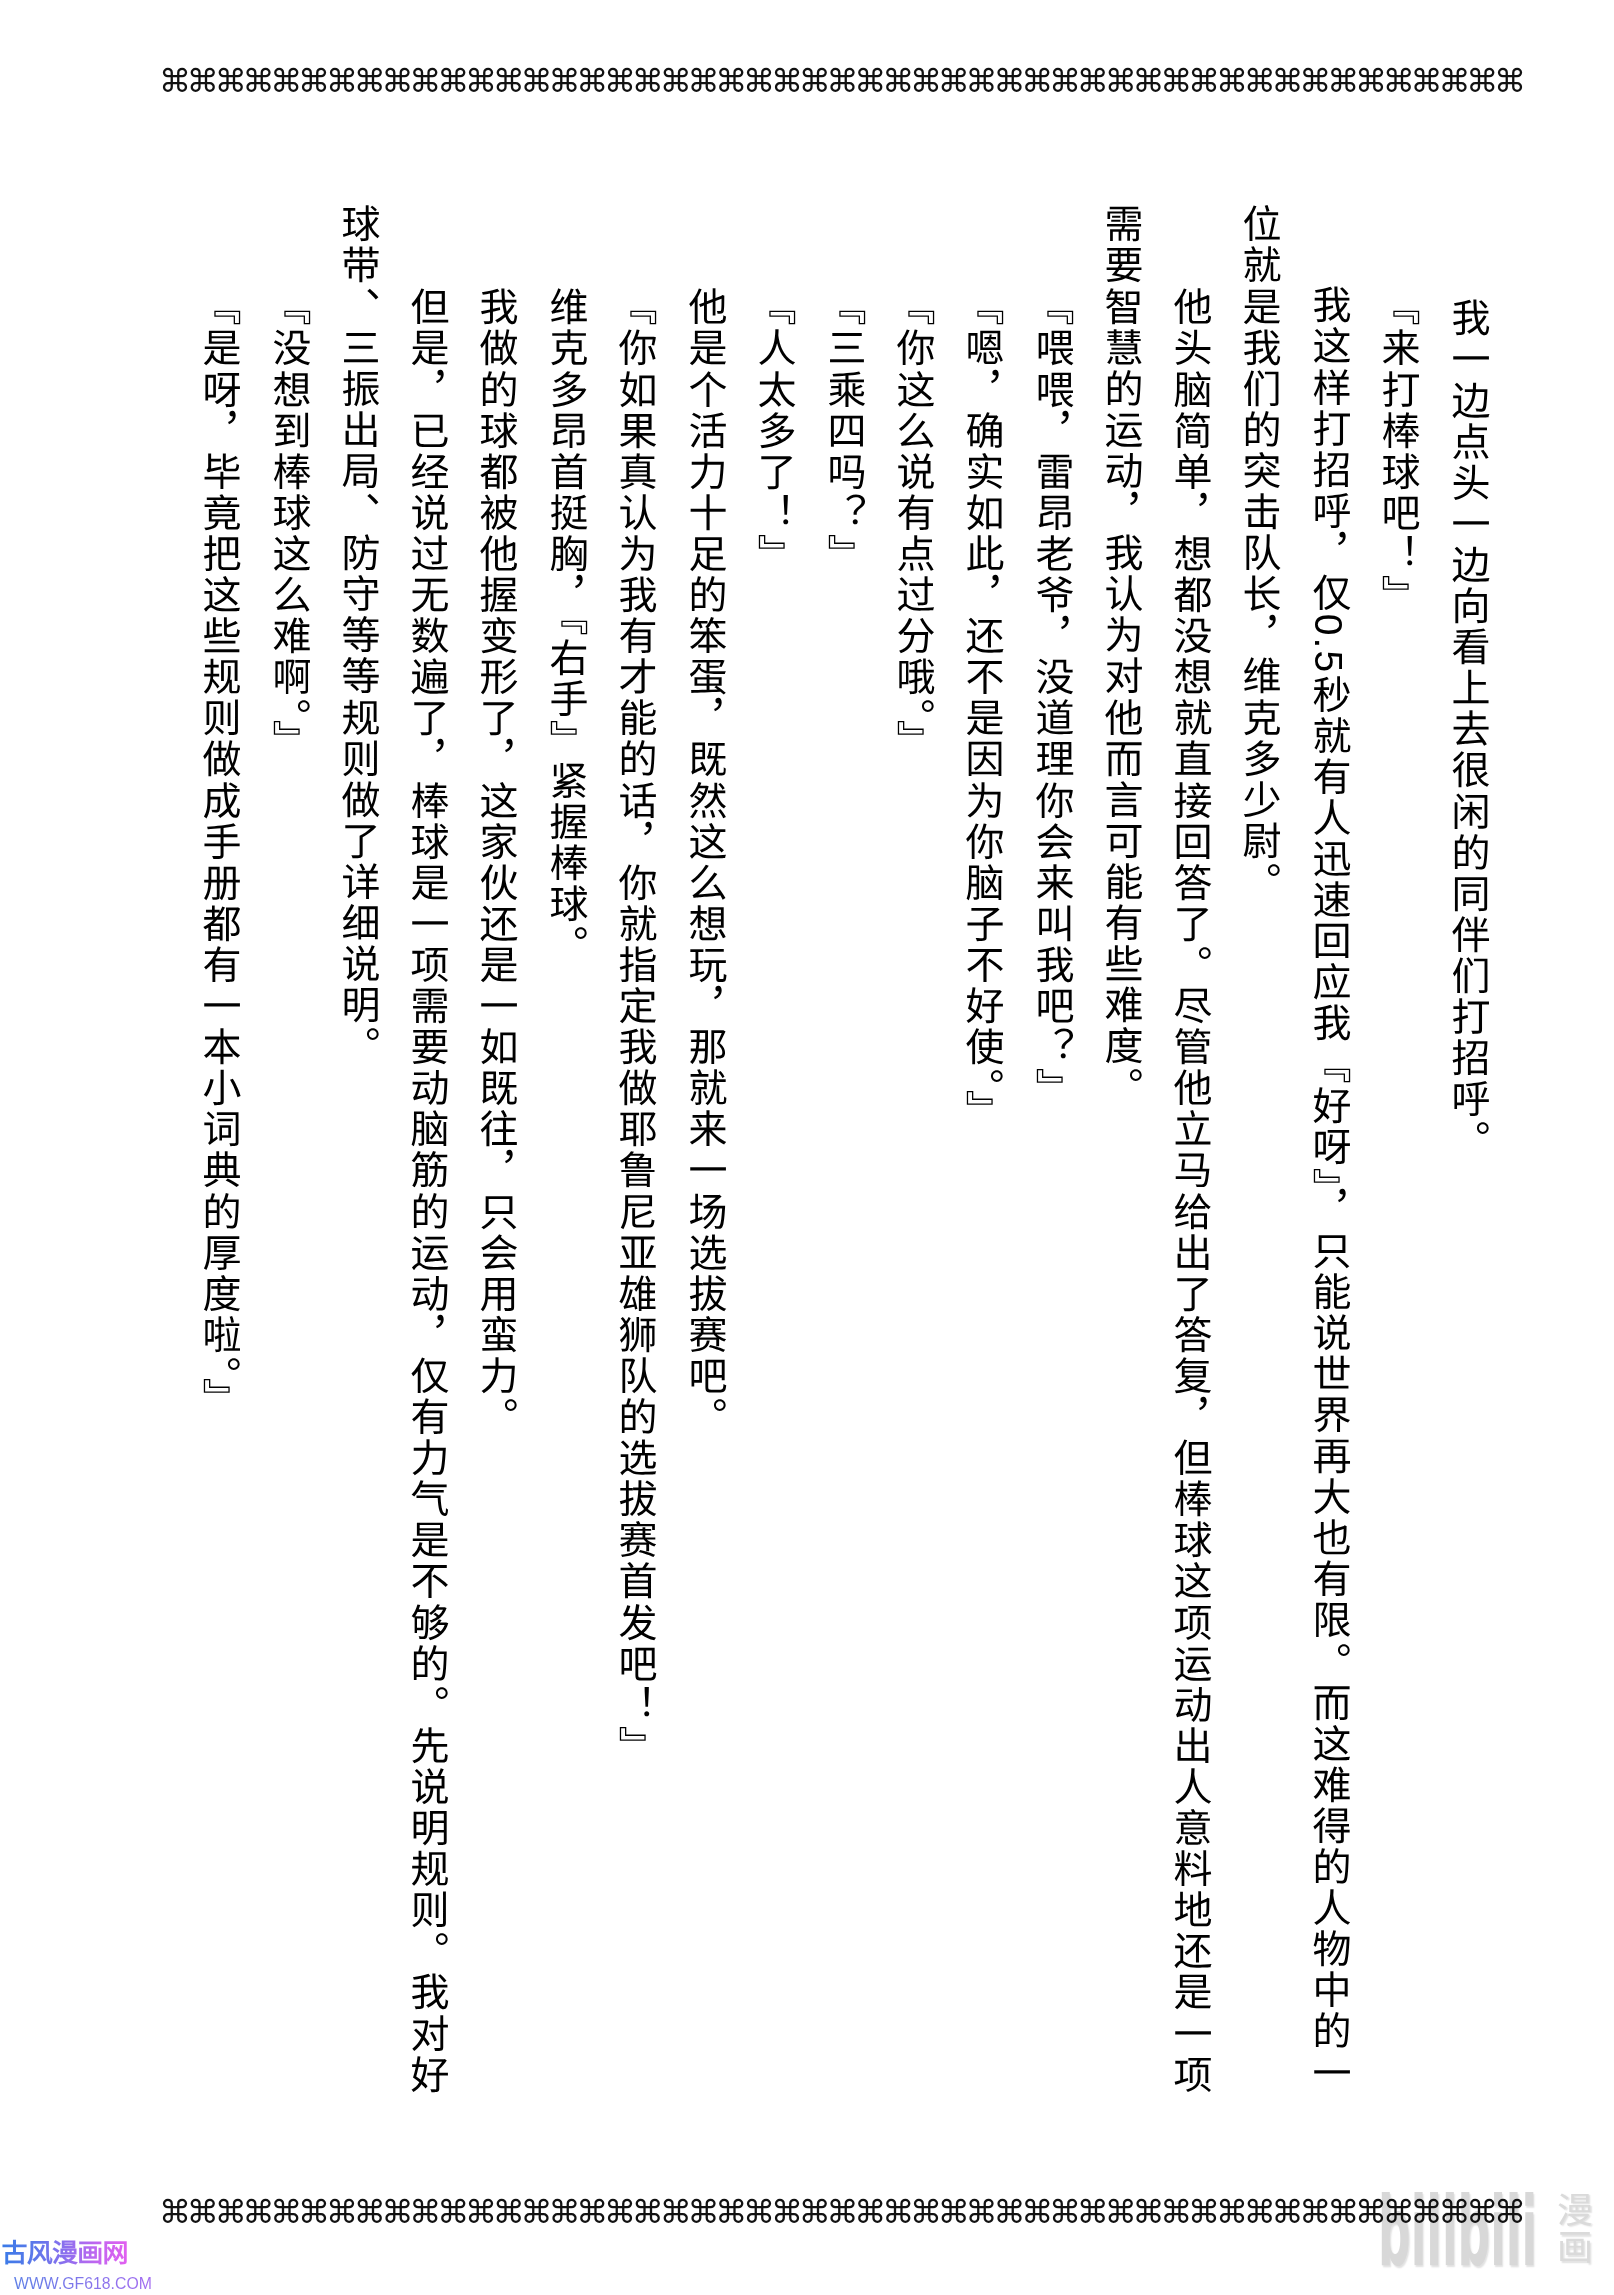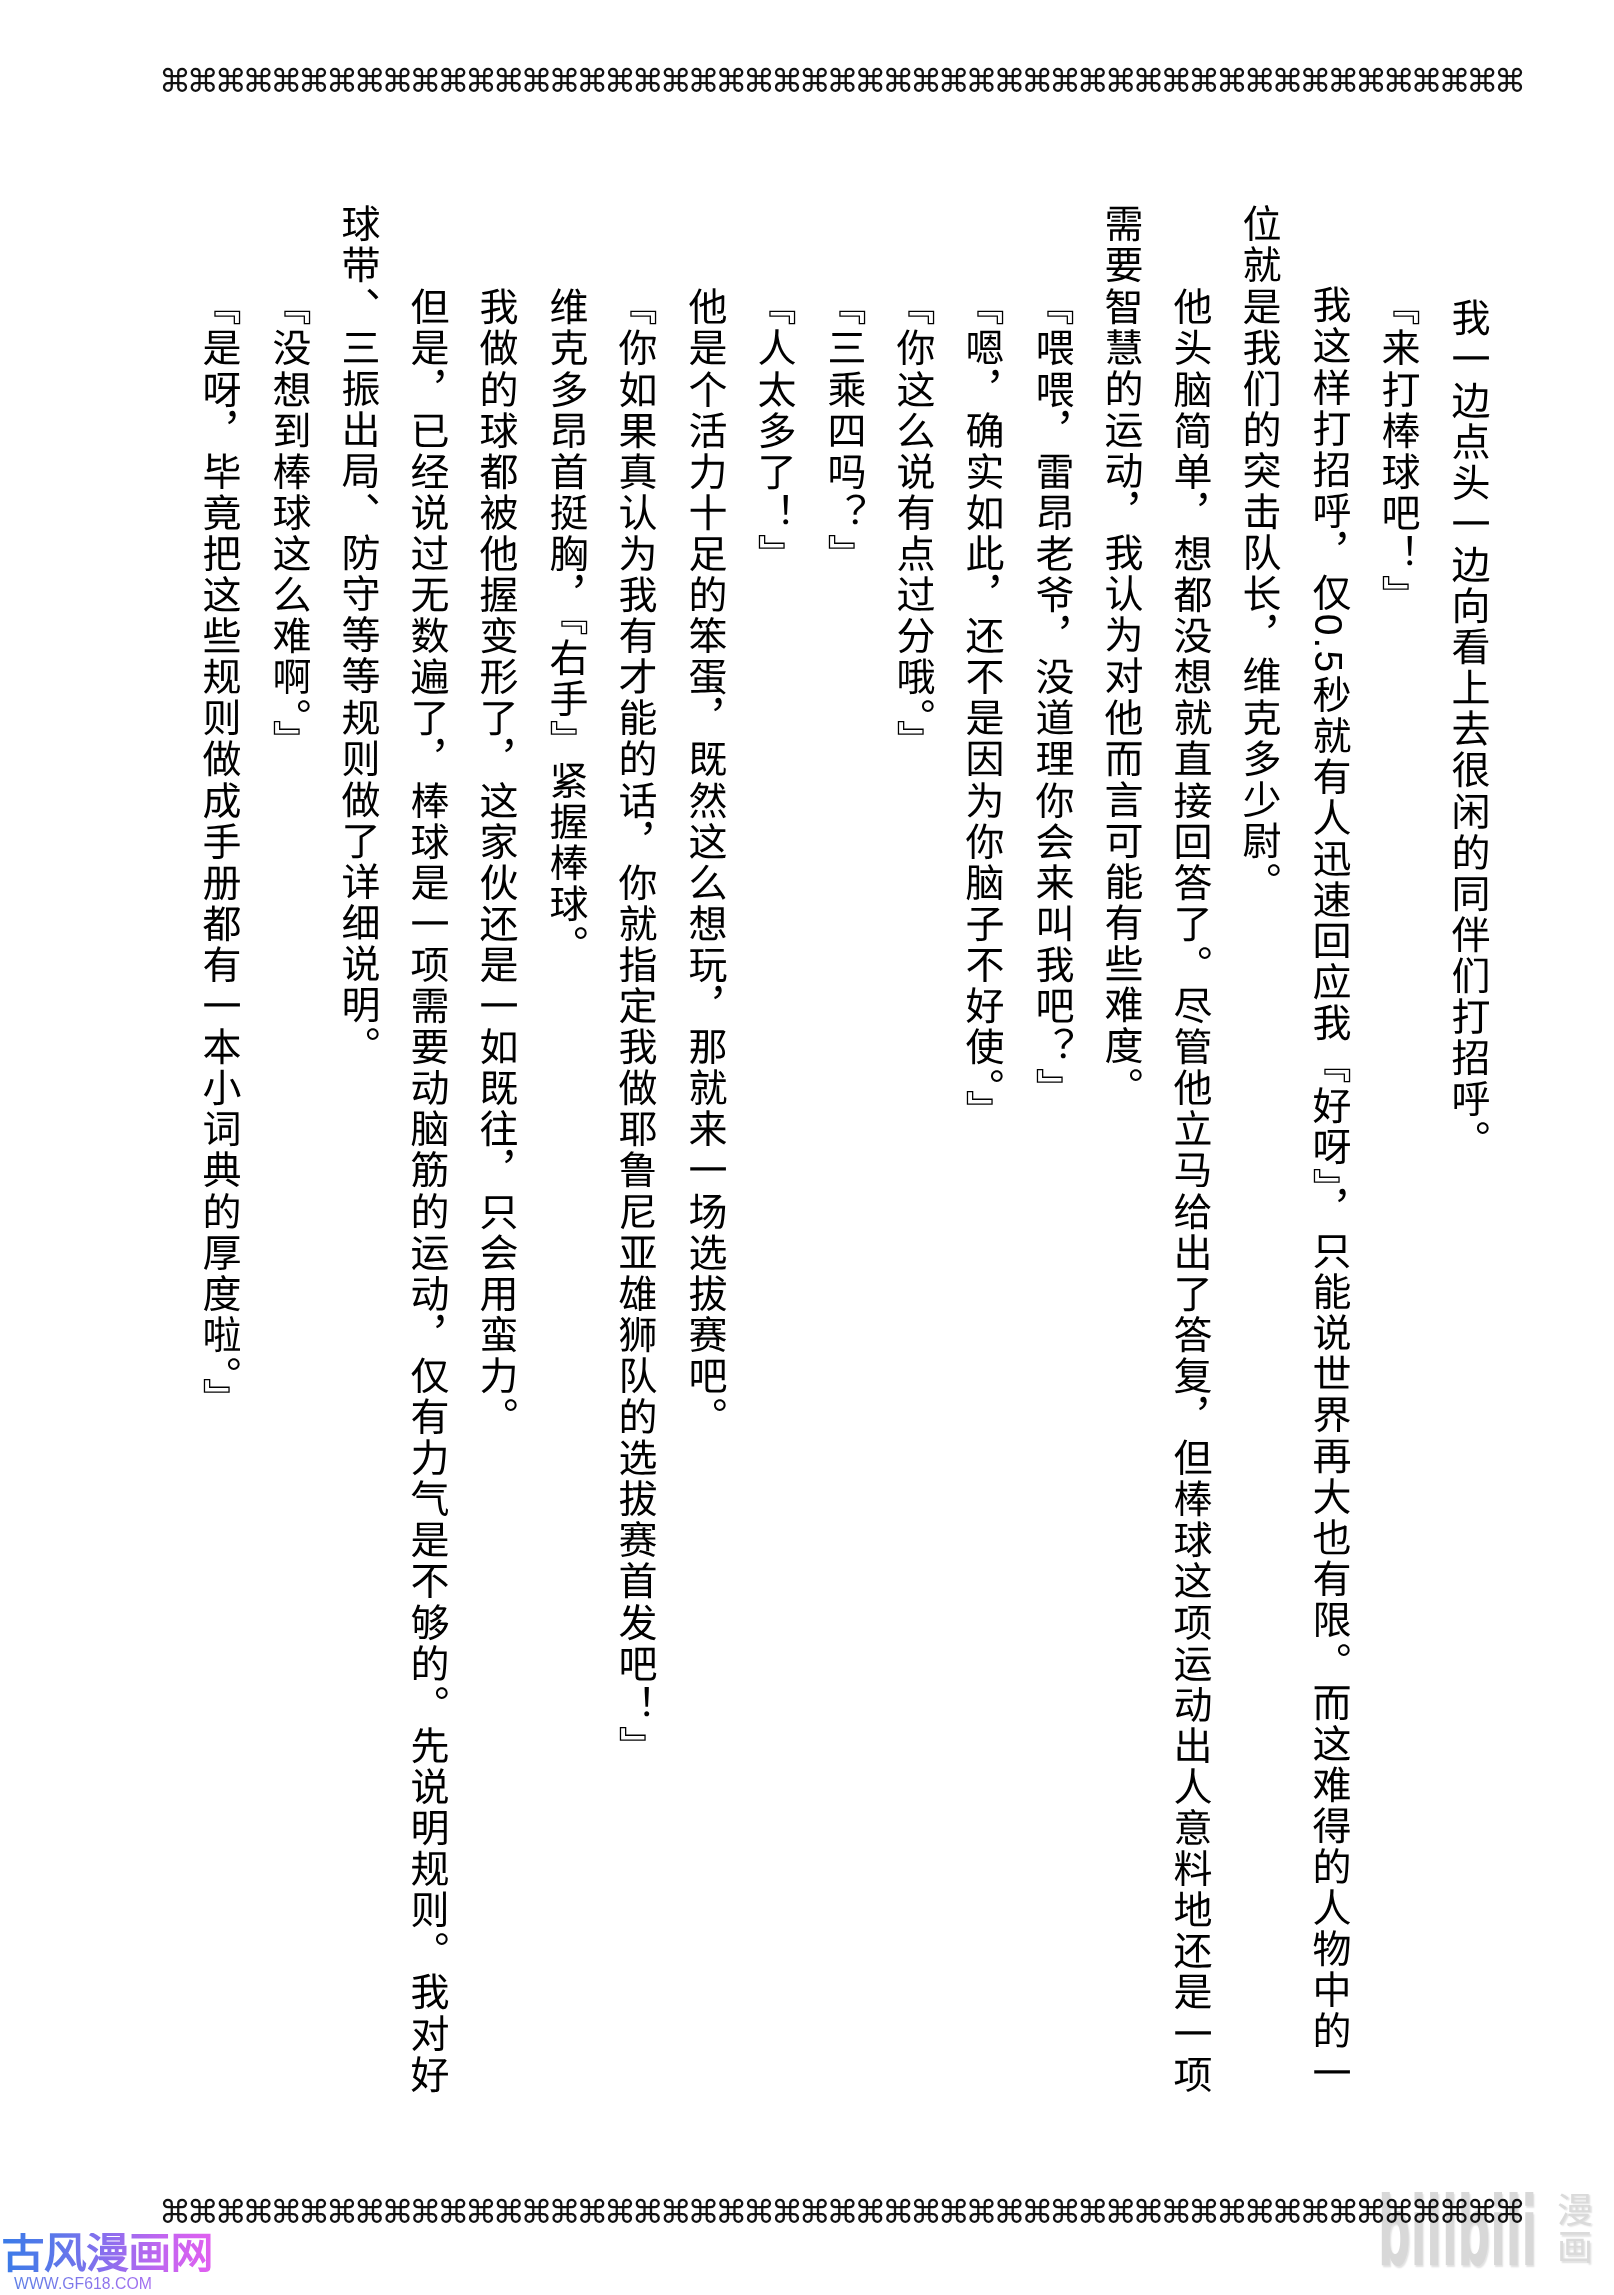--- a/index.html
+++ b/index.html
@@ -30,21 +30,21 @@
     }
     .t-cont { top: 204px; }
     .t-para { top: 287px; }
     .t-first { top: 298px; }
     .t-c3 { top: 285px; }
 
     
     .site-logo { position: absolute; left: 0; top: 2233px; width: 174px; height: 62px; }
     .site-logo-title {
       position: absolute; left: 1.6px; top: 0; height: 40px; line-height: 40px;
-      font-family: "DejaVu Sans", sans-serif; font-weight: bold; font-size: 43px; letter-spacing: -0.8px;
+      font-family: "DejaVu Sans", sans-serif; font-weight: bold; font-size: 26px; letter-spacing: -0.8px;
       background: linear-gradient(90deg, #3a7be8 0%, #5b78ea 25%, #8b6fee 50%, #c066f0 75%, #e25ff0 100%);
       -webkit-background-clip: text; background-clip: text; color: transparent;
       white-space: nowrap;
     }
     .site-logo-url {
       position: absolute; left: 13.7px; top: 42px; height: 18px; line-height: 18px;
       font-family: "Liberation Sans", sans-serif; font-size: 17px;
       transform: scaleX(0.93); transform-origin: left center;
       background: linear-gradient(90deg, #5f7fe6, #a46cf0);
       -webkit-background-clip: text; background-clip: text; color: transparent;

